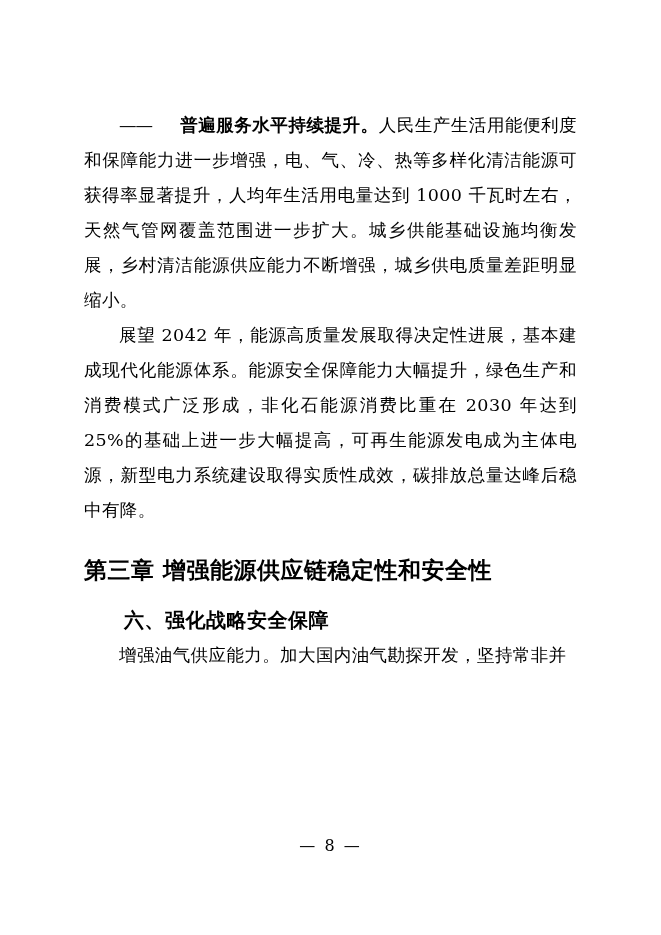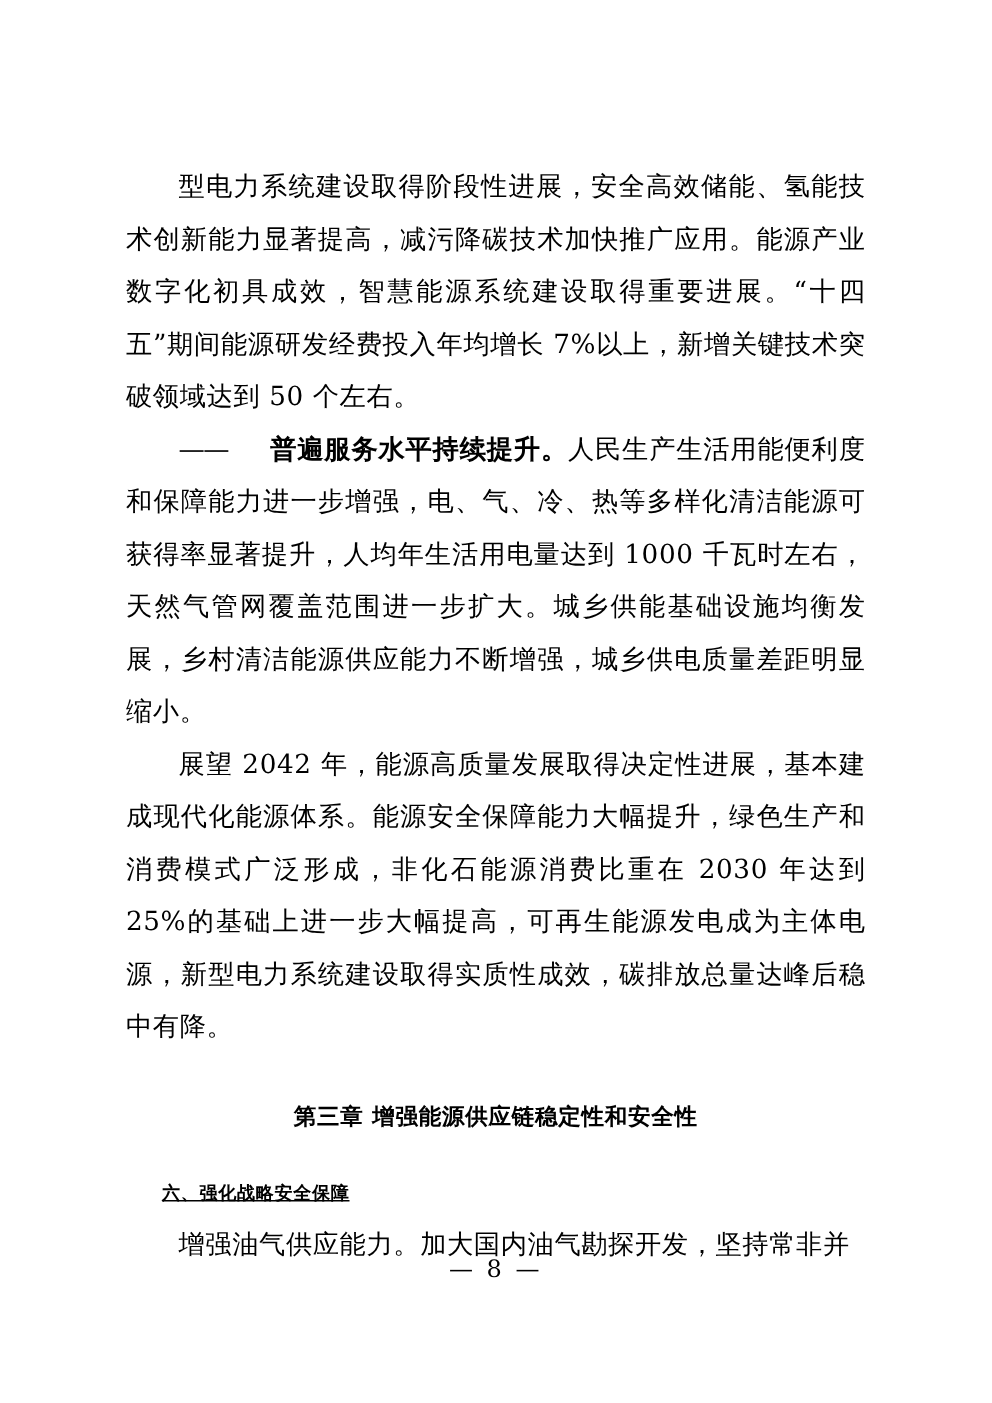--- a/index.html
+++ b/index.html
@@ -37,34 +37,32 @@
   }
   .para.dash .lead {
     letter-spacing: -1px;
   }
   .bold {
     font-weight: bold;
     margin-left: 28px;
   }
   .chapter-heading {
     margin: 24px 0 4px 0;
-    text-align: center;
-    font-size: 15px;
+    font-size: 23px;
     font-weight: bold;
     line-height: 35px;
     letter-spacing: 0.5px;
   }
   .section-heading {
     margin: 16px 0 0 0;
     text-indent: 2em;
-    font-size: 12px;
+    font-size: 20px;
     font-weight: bold;
     line-height: 35px;
     letter-spacing: 0.5px;
-    text-decoration: underline;
   }
   .page-number {
     position: absolute;
     left: 0;
     right: 0;
     bottom: 80px;
     text-align: center;
     font-size: 16px;
     letter-spacing: 2px;
   }
@@ -72,21 +70,20 @@
     font-family: "DejaVu Serif", "Liberation Serif", serif;
   }
 </style>
 </head>
 <body>
 
 <div class="page">
 
   <div class="body-text">
 
-    <p class="para">型电力系统建设取得阶段性进展，安全高效储能、氢能技术创新能力显著提高，减污降碳技术加快推广应用。能源产业数字化初具成效，智慧能源系统建设取得重要进展。“十四五”期间能源研发经费投入年均增长 7%以上，新增关键技术突破领域达到 50 个左右。</p>
 
     <p class="para dash"><span class="lead">——</span><span class="bold">普遍服务水平持续提升。</span><span>人民生产生活用能便利度和保障能力进一步增强，电、气、冷、热等多样化清洁能源可获得率显著提升，人均年生活用电量达到 1000 千瓦时左右，天然气管网覆盖范围进一步扩大。城乡供能基础设施均衡发展，乡村清洁能源供应能力不断增强，城乡供电质量差距明显缩小。</span></p>
 
     <p class="para">展望 2042 年，能源高质量发展取得决定性进展，基本建成现代化能源体系。能源安全保障能力大幅提升，绿色生产和消费模式广泛形成，非化石能源消费比重在 2030 年达到 25%的基础上进一步大幅提高，可再生能源发电成为主体电源，新型电力系统建设取得实质性成效，碳排放总量达峰后稳中有降。</p>
 
     <h2 class="chapter-heading">第三章  增强能源供应链稳定性和安全性</h2>
 
 
     <h3 class="section-heading">六、强化战略安全保障</h3>
 

